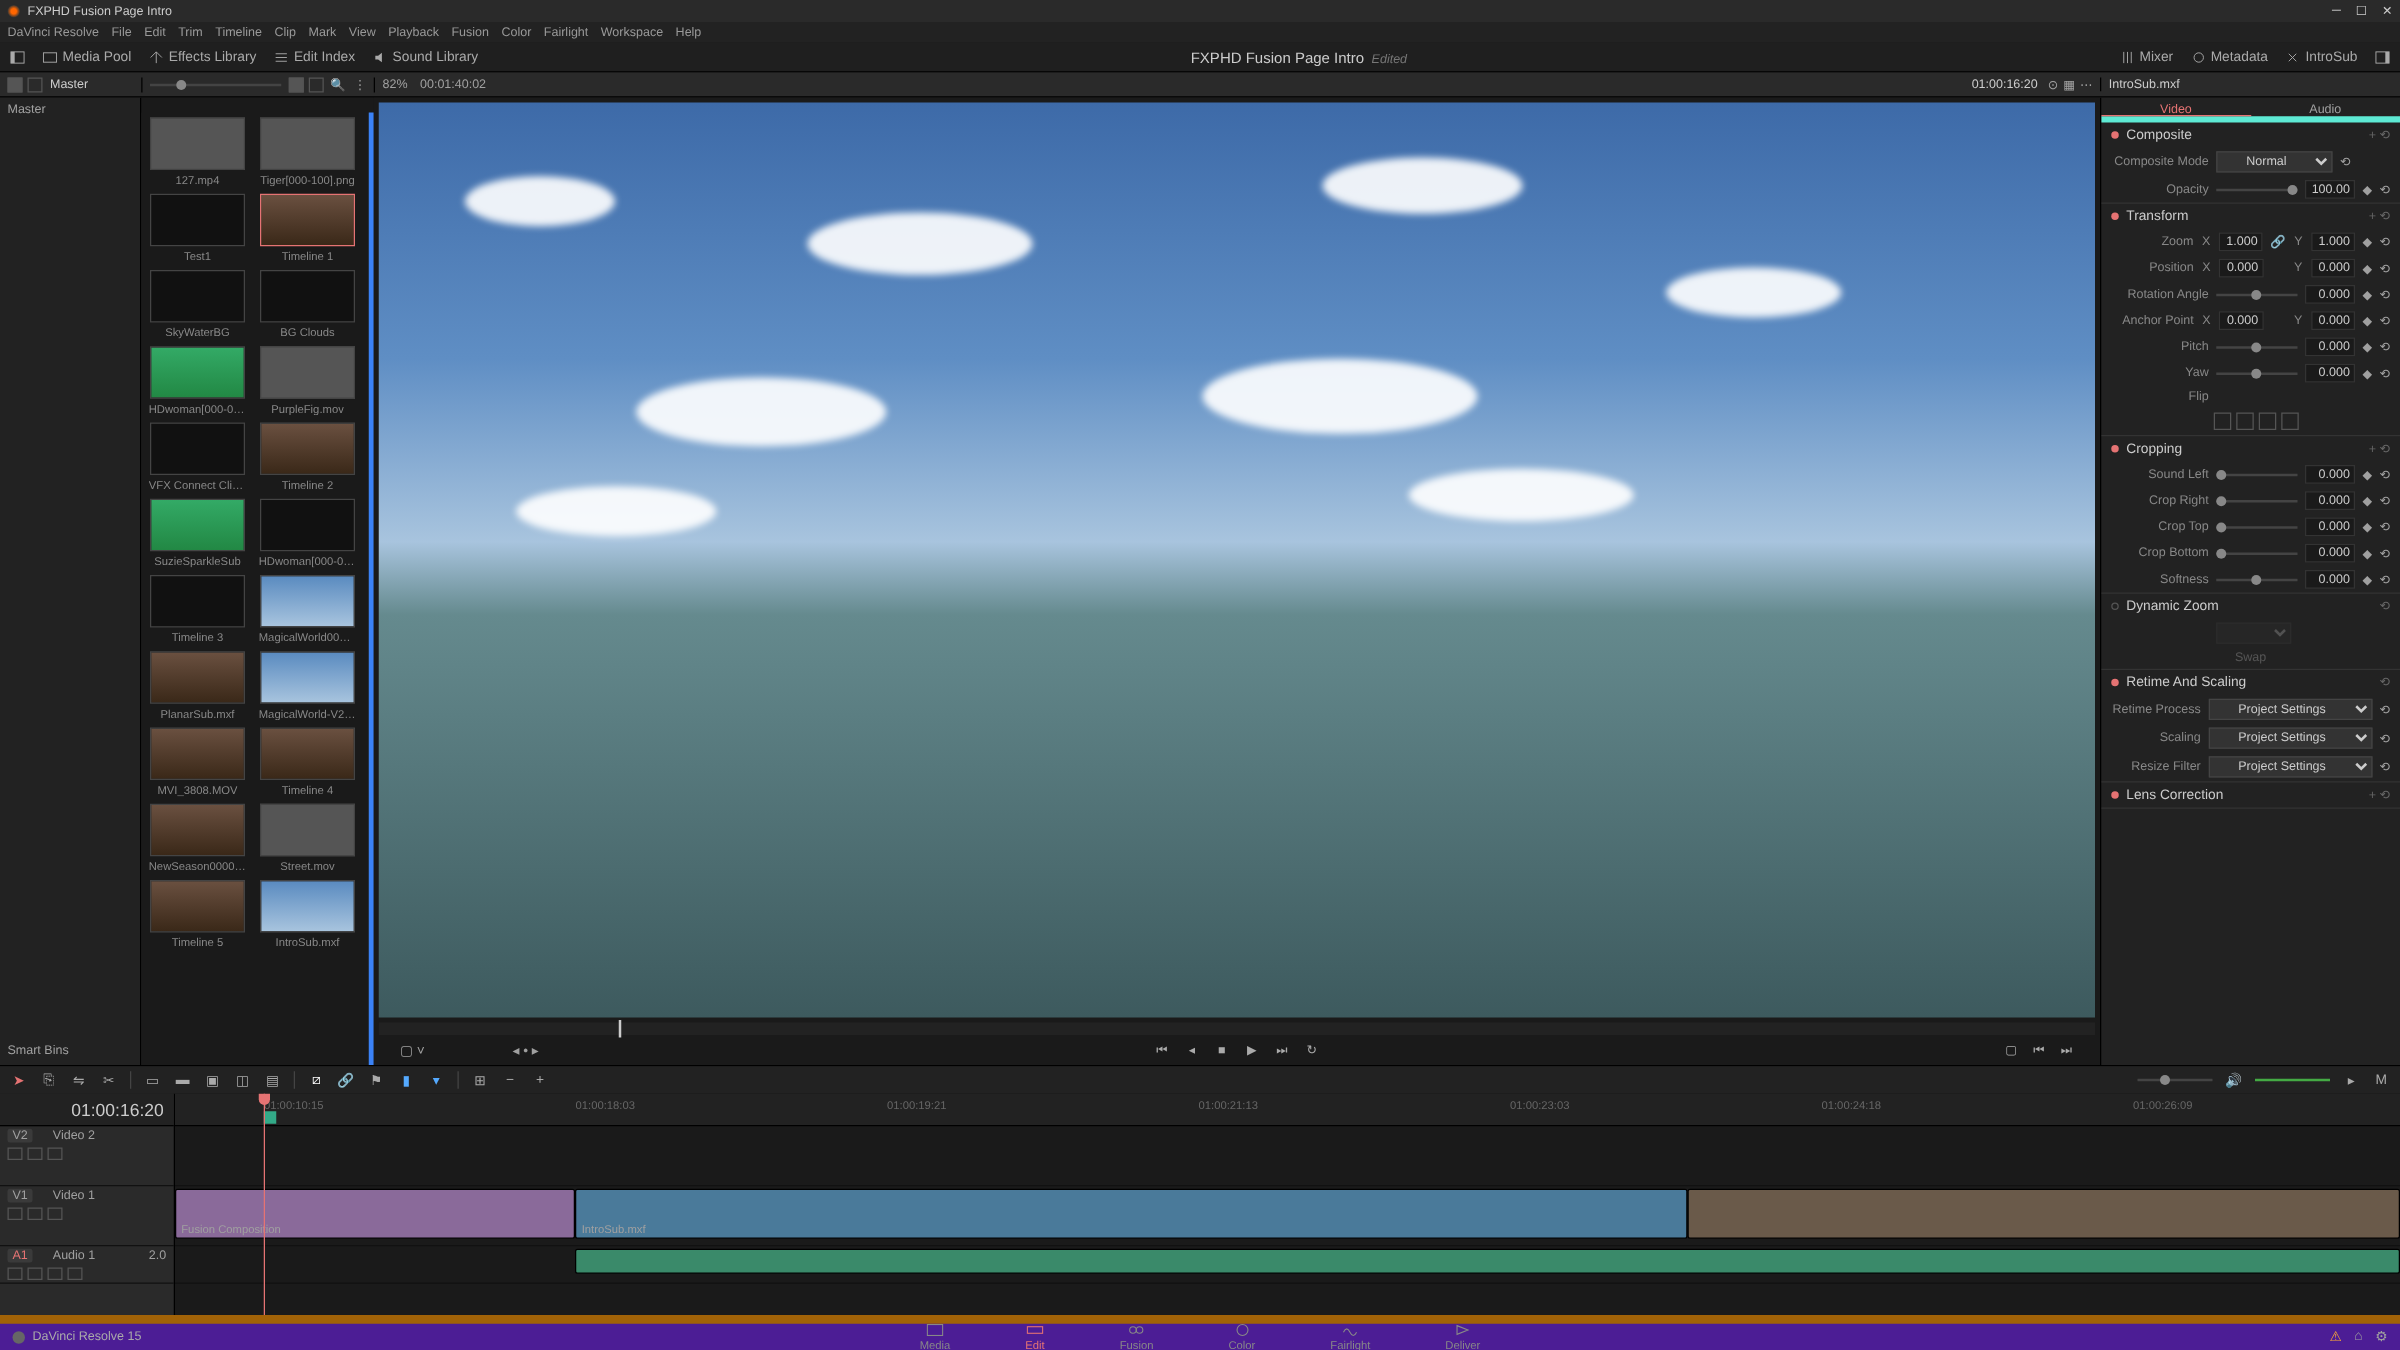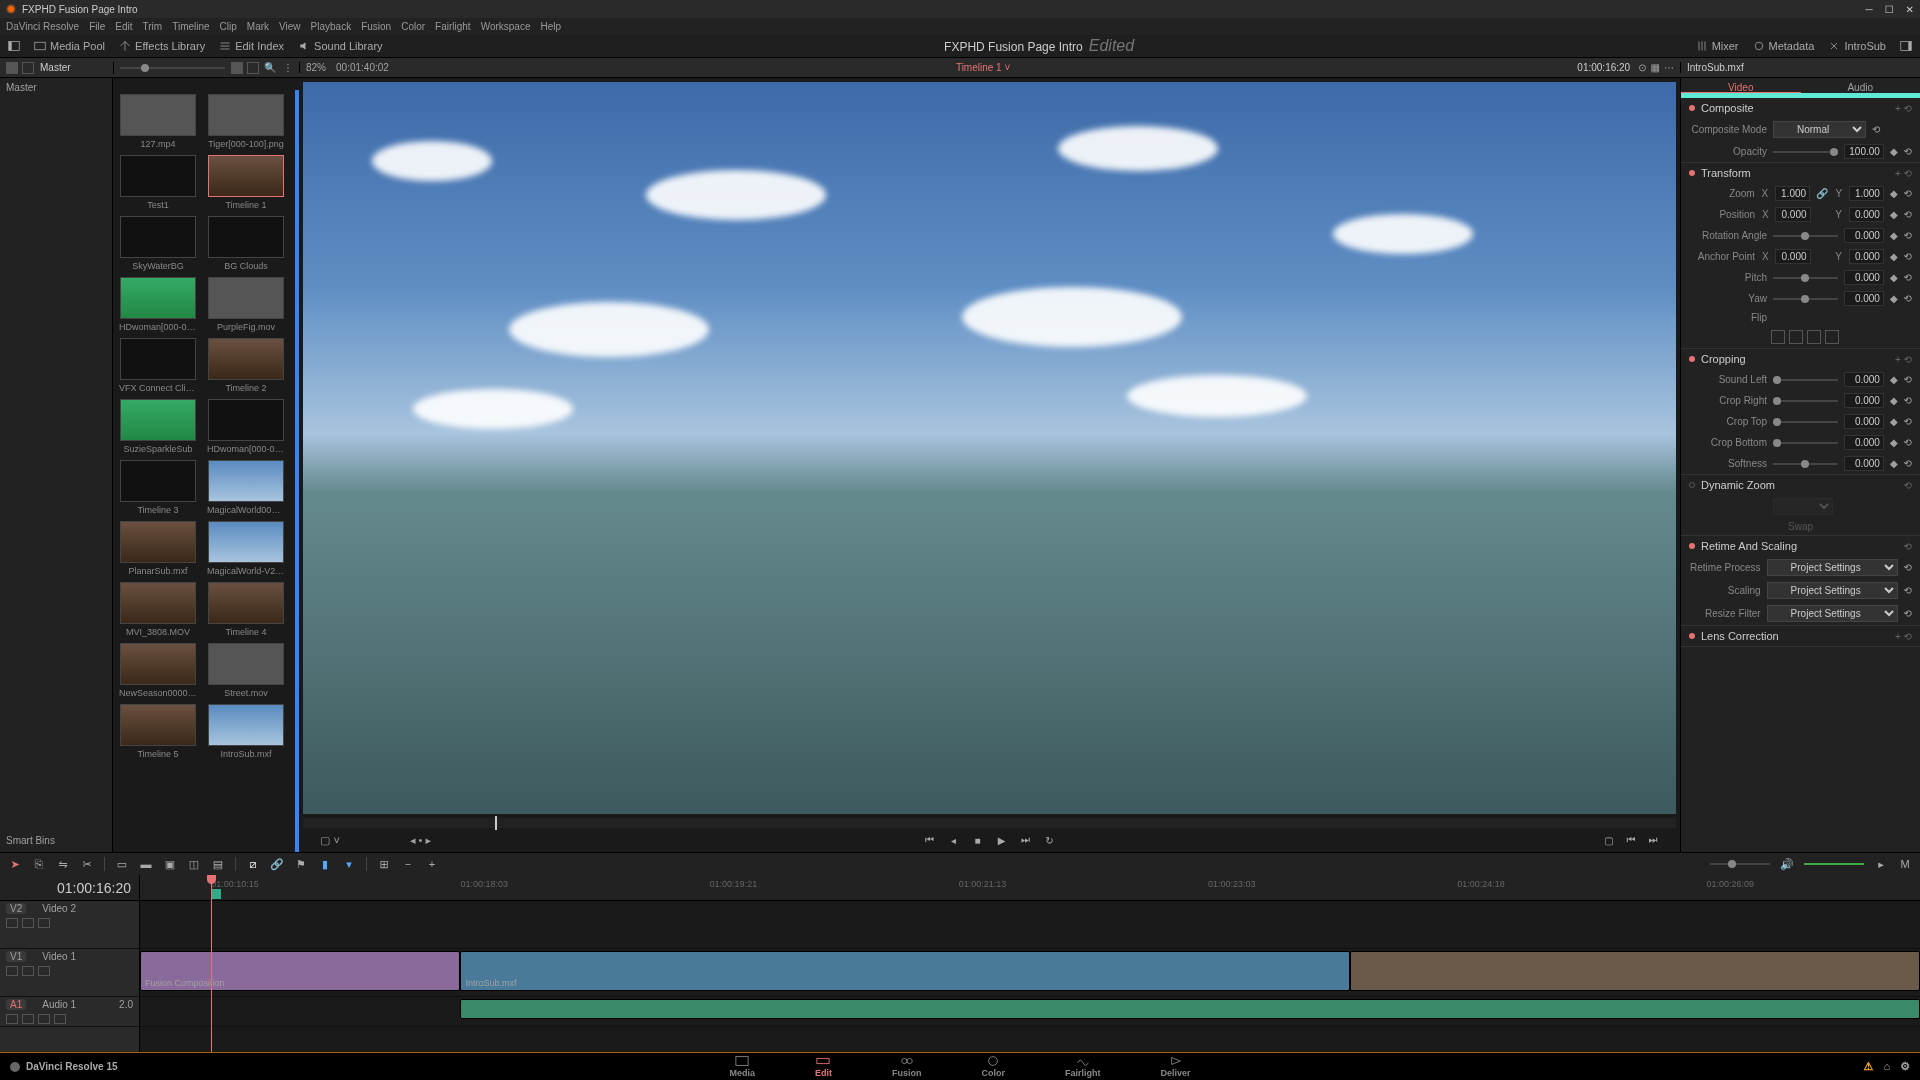--- a/index.html
+++ b/index.html
@@ -15,21 +15,21 @@
 
 .menubar { height: 16px; background: #222; display: flex; align-items: center; padding: 0 6px; gap: 10px; font-size: 10px; }
 .menubar span { cursor: pointer; color: #999; }
 
 
 .toolbar { height: 24px; background: #1f1f1f; display: flex; align-items: center; padding: 0 8px; gap: 14px; border-bottom: 1px solid #000; }
 .toolbar .tb-left, .toolbar .tb-right { display: flex; align-items: center; gap: 14px; }
 .toolbar .tb-center { flex: 1; text-align: center; color: #ccc; font-size: 12px; }
 .toolbar .tb-btn { display: flex; align-items: center; gap: 4px; font-size: 11px; color: #aaa; cursor: pointer; }
 .toolbar .icon { width: 12px; height: 12px; display: inline-block; }
-.edited { color: #777; font-style: italic; font-size: 16px; margin-left: 6px; }
+.edited { color: #777; font-style: italic; font-size: 10px; margin-left: 6px; }
 
 
 .subheader { height: 20px; background: #2a2a2a; display: flex; align-items: center; border-bottom: 1px solid #000; font-size: 10px; }
 .subheader .sh-left { width: 113px; display: flex; align-items: center; gap: 6px; padding: 0 6px; }
 .subheader .sh-mid { width: 186px; display: flex; align-items: center; gap: 6px; padding: 0 6px; border-left: 1px solid #000; }
 .subheader .sh-viewer { flex: 1; display: flex; padding: 0 6px; border-left: 1px solid #000; }
 .subheader .sh-insp { width: 240px; display: flex; align-items: center; padding: 0 6px; border-left: 1px solid #000; }
 .subheader .timeline-name { flex:1; text-align:center; color: #e57373; }
 .subheader .tc { color: #ccc; margin-left: auto; }
 .subheader .viewicons { display:flex; gap:4px; }
@@ -105,21 +105,21 @@
 .playhead:before { content:''; position:absolute; top:0; left:-4px; width:9px; height:9px; background:#e57373; border-radius:0 0 50% 50%; }
 .in-marker { position:absolute; top:14px; width:10px; height:10px; background:#3a8; left:4%; }
 .track-lane { height: 48px; border-bottom: 1px solid #111; position: relative; }
 .clip { position: absolute; top: 2px; height: 40px; border: 1px solid #000; border-radius: 2px; overflow: hidden; font-size: 9px; padding: 2px 4px; }
 .clip.fusion { background: #8a6a9a; left: 0; width: 18%; }
 .clip.video { background: #4a7a9a; left: 18%; width: 50%; }
 .clip.video2 { background: #6a5a4a; left:68%; width:32%; }
 .clip.audio { background: #3a8a6a; left: 18%; width: 82%; top:2px; height:20px; }
 
 
-.pagetabs { height: 28px; background: #000000; border-top: 1px solid #a16207; display: flex; align-items: center; justify-content: center; gap: 60px; position: relative; font-weight: bold; }
+.pagetabs { height: 28px; background: #4c1d95; border-top: 7px solid #a16207; display: flex; align-items: center; justify-content: center; gap: 60px; position: relative; }
 .pagetab { display: flex; flex-direction: column; align-items: center; gap: 1px; cursor: pointer; color: #888; font-size: 9px; }
 .pagetab.active { color: #e57373; }
 .pagetab .picon { width: 14px; height: 12px; }
 .appver { position:absolute; left:10px; display:flex; align-items:center; gap:6px; font-size:10px; color:#aaa; }
 .appver .alogo { width:10px;height:10px; background:#666; border-radius:50%; }
 .warnicons { position:absolute; right:10px; display:flex; gap:10px; font-size:11px; }
 
 svg { display:block; }
 </style>
 </head>
@@ -231,21 +231,20 @@
     <span class="viewicons">
       <span class="viewicon active"></span>
       <span class="viewicon"></span>
     </span>
     <span>🔍</span>
     <span>⋮</span>
   </div>
   <div class="sh-viewer">
     <span>82%</span>
     <span style="margin-left:10px;">00:01:40:02</span>
-    <span class="timeline-name"><span>Timeline 1</span> ˅</span>
     <span class="tc">01:00:16:20</span>
     <span style="margin-left:8px;">⊙</span>
     <span style="margin-left:4px;">▦</span>
     <span style="margin-left:4px;">⋯</span>
   </div>
   <div class="sh-insp">
     <span style="color:#ccc;">IntroSub.mxf</span>
   </div>
 </div>
 

